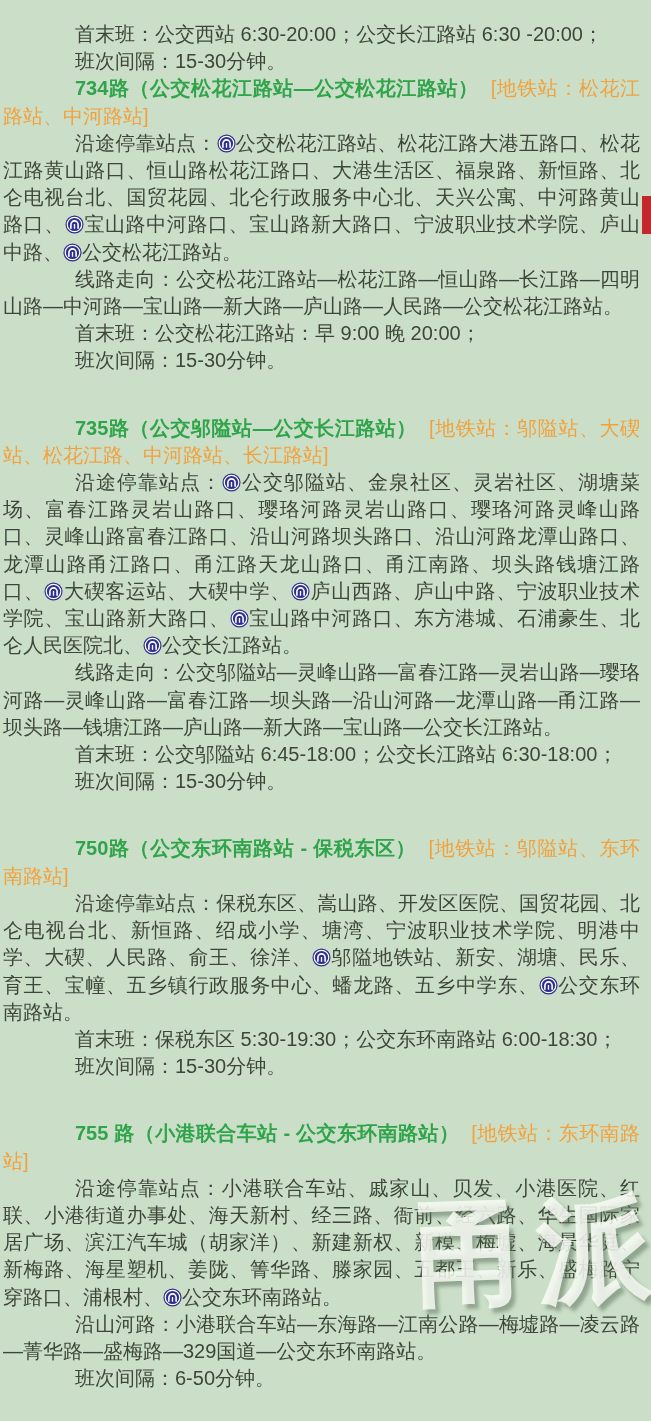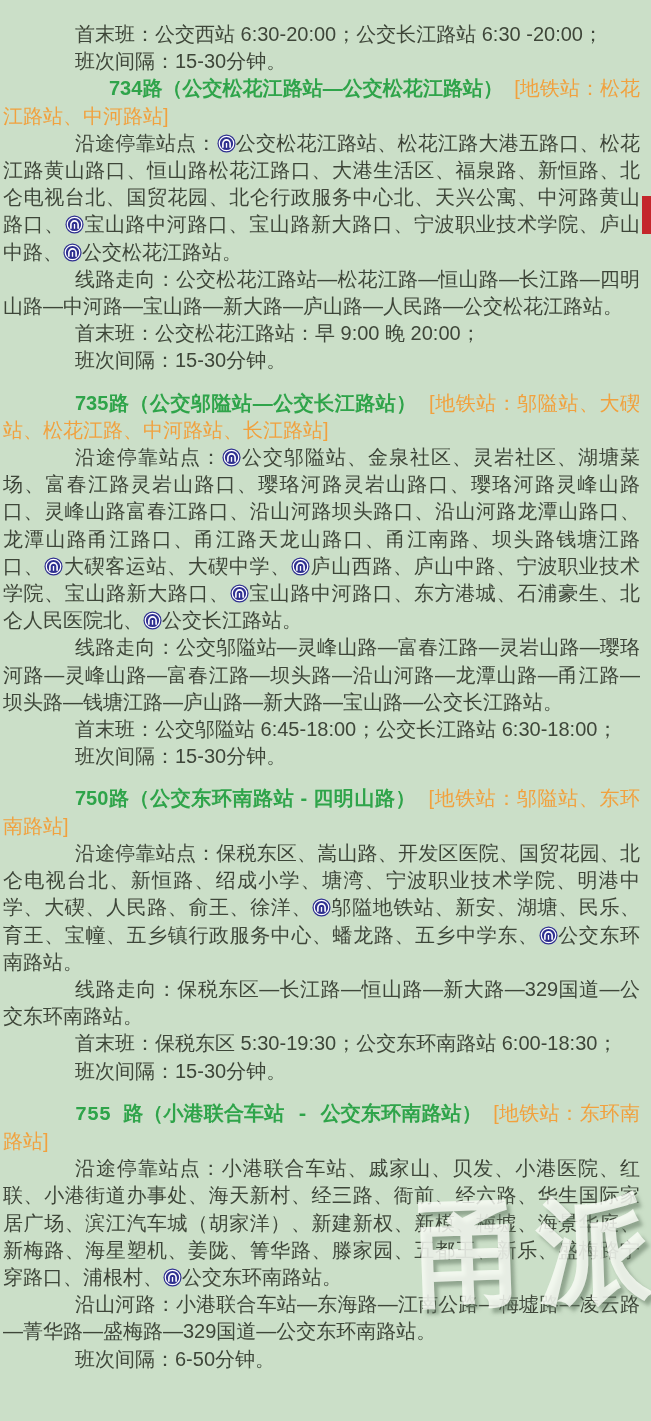--- a/index.html
+++ b/index.html
@@ -12,21 +12,21 @@
   .doc{
     position:absolute;left:0;top:0;right:8px;
     padding:21px 3px 0 3px;
     font-size:20px;line-height:27.2px;
     color:#3e4639;
     text-align:justify;
     text-justify:inter-ideograph;
     z-index:1;
   }
   p.line{margin:0;text-indent:72px;word-break:break-all;}
-  p.gap{margin-top:15px;}
+  p.gap{margin-top:40px;}
   .route{color:#2fa44a;font-weight:bold;}
   .metro{color:#f1a13e;}
   .metro-icon{
     display:inline-block;width:19px;height:19px;
     vertical-align:-3px;line-height:0;
   }
   .metro-icon svg{width:19px;height:19px;display:block;}
   .watermark{
     position:absolute;top:1175px;right:-8px;z-index:2;
     font-size:116px;font-weight:bold;letter-spacing:6px;
@@ -40,21 +40,21 @@
     position:absolute;top:196px;right:0;width:9px;height:38px;
     z-index:3;
   }
 </style>
 </head>
 <body style="background: rgb(203, 223, 200);">
 
 <div class="doc" style="color: rgb(62, 70, 57);">
     <p class="line">首末班：公交西站 6:30-20:00；公交长江路站 6:30 -20:00；</p>
     <p class="line">班次间隔：15-30分钟。</p>
-    <p class="line"><span class="route" style="color: rgb(47, 164, 74); margin-left: 34px;">734路（公交松花江路站—公交松花江路站）</span>&nbsp; <span class="metro" style="color: rgb(241, 161, 62);">[地铁站：松花江路站、中河路站]</span></p>
+    <p class="line"><span class="route" style="color: rgb(47, 164, 74);">734路（公交松花江路站—公交松花江路站）</span>&nbsp; <span class="metro" style="color: rgb(241, 161, 62);">[地铁站：松花江路站、中河路站]</span></p>
     <p class="line">沿途停靠站点：<span class="metro-icon"><svg viewBox="0 0 20 20">
           <circle cx="10" cy="10" r="9.5" fill="#2f3090"></circle>
           <circle cx="10" cy="10" r="7.6" fill="none" stroke="#ffffff" stroke-width="1.3"></circle>
           <path d="M6.2 14.5 V10 a3.8 3.8 0 0 1 7.6 0 V14.5" fill="none" stroke="#ffffff" stroke-width="1.7"></path>
           <line x1="10" y1="9.5" x2="10" y2="14.5" stroke="#ffffff" stroke-width="1.4"></line>
         </svg></span>公交松花江路站、松花江路大港五路口、松花江路黄山路口、恒山路松花江路口、大港生活区、福泉路、新恒路、北仑电视台北、国贸花园、北仑行政服务中心北、天兴公寓、中河路黄山路口、<span class="metro-icon"><svg viewBox="0 0 20 20">
           <circle cx="10" cy="10" r="9.5" fill="#2f3090"></circle>
           <circle cx="10" cy="10" r="7.6" fill="none" stroke="#ffffff" stroke-width="1.3"></circle>
           <path d="M6.2 14.5 V10 a3.8 3.8 0 0 1 7.6 0 V14.5" fill="none" stroke="#ffffff" stroke-width="1.7"></path>
           <line x1="10" y1="9.5" x2="10" y2="14.5" stroke="#ffffff" stroke-width="1.4"></line>
@@ -90,36 +90,35 @@
           <line x1="10" y1="9.5" x2="10" y2="14.5" stroke="#ffffff" stroke-width="1.4"></line>
         </svg></span>宝山路中河路口、东方港城、石浦豪生、北仑人民医院北、<span class="metro-icon"><svg viewBox="0 0 20 20">
           <circle cx="10" cy="10" r="9.5" fill="#2f3090"></circle>
           <circle cx="10" cy="10" r="7.6" fill="none" stroke="#ffffff" stroke-width="1.3"></circle>
           <path d="M6.2 14.5 V10 a3.8 3.8 0 0 1 7.6 0 V14.5" fill="none" stroke="#ffffff" stroke-width="1.7"></path>
           <line x1="10" y1="9.5" x2="10" y2="14.5" stroke="#ffffff" stroke-width="1.4"></line>
         </svg></span>公交长江路站。</p>
     <p class="line">线路走向：公交邬隘站—灵峰山路—富春江路—灵岩山路—璎珞河路—灵峰山路—富春江路—坝头路—沿山河路—龙潭山路—甬江路—坝头路—钱塘江路—庐山路—新大路—宝山路—公交长江路站。</p>
     <p class="line">首末班：公交邬隘站 6:45-18:00；公交长江路站 6:30-18:00；</p>
     <p class="line">班次间隔：15-30分钟。</p>
-    <p class="line gap"><span class="route" style="color: rgb(47, 164, 74);">750路（公交东环南路站 - 四明山路）</span>&nbsp; <span class="metro" style="color: rgb(241, 161, 62);">[地铁站：邬隘站、东环南路站]</span></p>
+    <p class="line gap"><span class="route" style="color: rgb(47, 164, 74);">750路（公交东环南路站 - 保税东区）</span>&nbsp; <span class="metro" style="color: rgb(241, 161, 62);">[地铁站：邬隘站、东环南路站]</span></p>
     <p class="line">沿途停靠站点：保税东区、嵩山路、开发区医院、国贸花园、北仑电视台北、新恒路、绍成小学、塘湾、宁波职业技术学院、明港中学、大碶、人民路、俞王、徐洋、<span class="metro-icon"><svg viewBox="0 0 20 20">
           <circle cx="10" cy="10" r="9.5" fill="#2f3090"></circle>
           <circle cx="10" cy="10" r="7.6" fill="none" stroke="#ffffff" stroke-width="1.3"></circle>
           <path d="M6.2 14.5 V10 a3.8 3.8 0 0 1 7.6 0 V14.5" fill="none" stroke="#ffffff" stroke-width="1.7"></path>
           <line x1="10" y1="9.5" x2="10" y2="14.5" stroke="#ffffff" stroke-width="1.4"></line>
         </svg></span>邬隘地铁站、新安、湖塘、民乐、育王、宝幢、五乡镇行政服务中心、蟠龙路、五乡中学东、<span class="metro-icon"><svg viewBox="0 0 20 20">
           <circle cx="10" cy="10" r="9.5" fill="#2f3090"></circle>
           <circle cx="10" cy="10" r="7.6" fill="none" stroke="#ffffff" stroke-width="1.3"></circle>
           <path d="M6.2 14.5 V10 a3.8 3.8 0 0 1 7.6 0 V14.5" fill="none" stroke="#ffffff" stroke-width="1.7"></path>
           <line x1="10" y1="9.5" x2="10" y2="14.5" stroke="#ffffff" stroke-width="1.4"></line>
         </svg></span>公交东环南路站。</p>
-    <p class="line">线路走向：保税东区—长江路—恒山路—新大路—329国道—公交东环南路站。</p>
     <p class="line">首末班：保税东区 5:30-19:30；公交东环南路站 6:00-18:30；</p>
     <p class="line">班次间隔：15-30分钟。</p>
-    <p class="line gap"><span class="route" style="color: rgb(47, 164, 74); font-family: Liberation Mono, monospace;">755 路（小港联合车站 - 公交东环南路站）</span>&nbsp; <span class="metro" style="color: rgb(241, 161, 62);">[地铁站：东环南路站]</span></p>
+    <p class="line gap"><span class="route" style="color: rgb(47, 164, 74);">755 路（小港联合车站 - 公交东环南路站）</span>&nbsp; <span class="metro" style="color: rgb(241, 161, 62);">[地铁站：东环南路站]</span></p>
     <p class="line">沿途停靠站点：小港联合车站、戚家山、贝发、小港医院、红联、小港街道办事处、海天新村、经三路、衙前、经六路、华生国际家居广场、滨江汽车城（胡家洋）、新建新权、新模、梅墟、海景华庭、新梅路、海星塑机、姜陇、箐华路、滕家园、五都王、新乐、盛梅路宁穿路口、浦根村、<span class="metro-icon"><svg viewBox="0 0 20 20">
           <circle cx="10" cy="10" r="9.5" fill="#2f3090"></circle>
           <circle cx="10" cy="10" r="7.6" fill="none" stroke="#ffffff" stroke-width="1.3"></circle>
           <path d="M6.2 14.5 V10 a3.8 3.8 0 0 1 7.6 0 V14.5" fill="none" stroke="#ffffff" stroke-width="1.7"></path>
           <line x1="10" y1="9.5" x2="10" y2="14.5" stroke="#ffffff" stroke-width="1.4"></line>
         </svg></span>公交东环南路站。</p>
     <p class="line">沿山河路：小港联合车站—东海路—江南公路—梅墟路—凌云路—菁华路—盛梅路—329国道—公交东环南路站。</p>
     <p class="line">班次间隔：6-50分钟。</p>
   </div>
 

